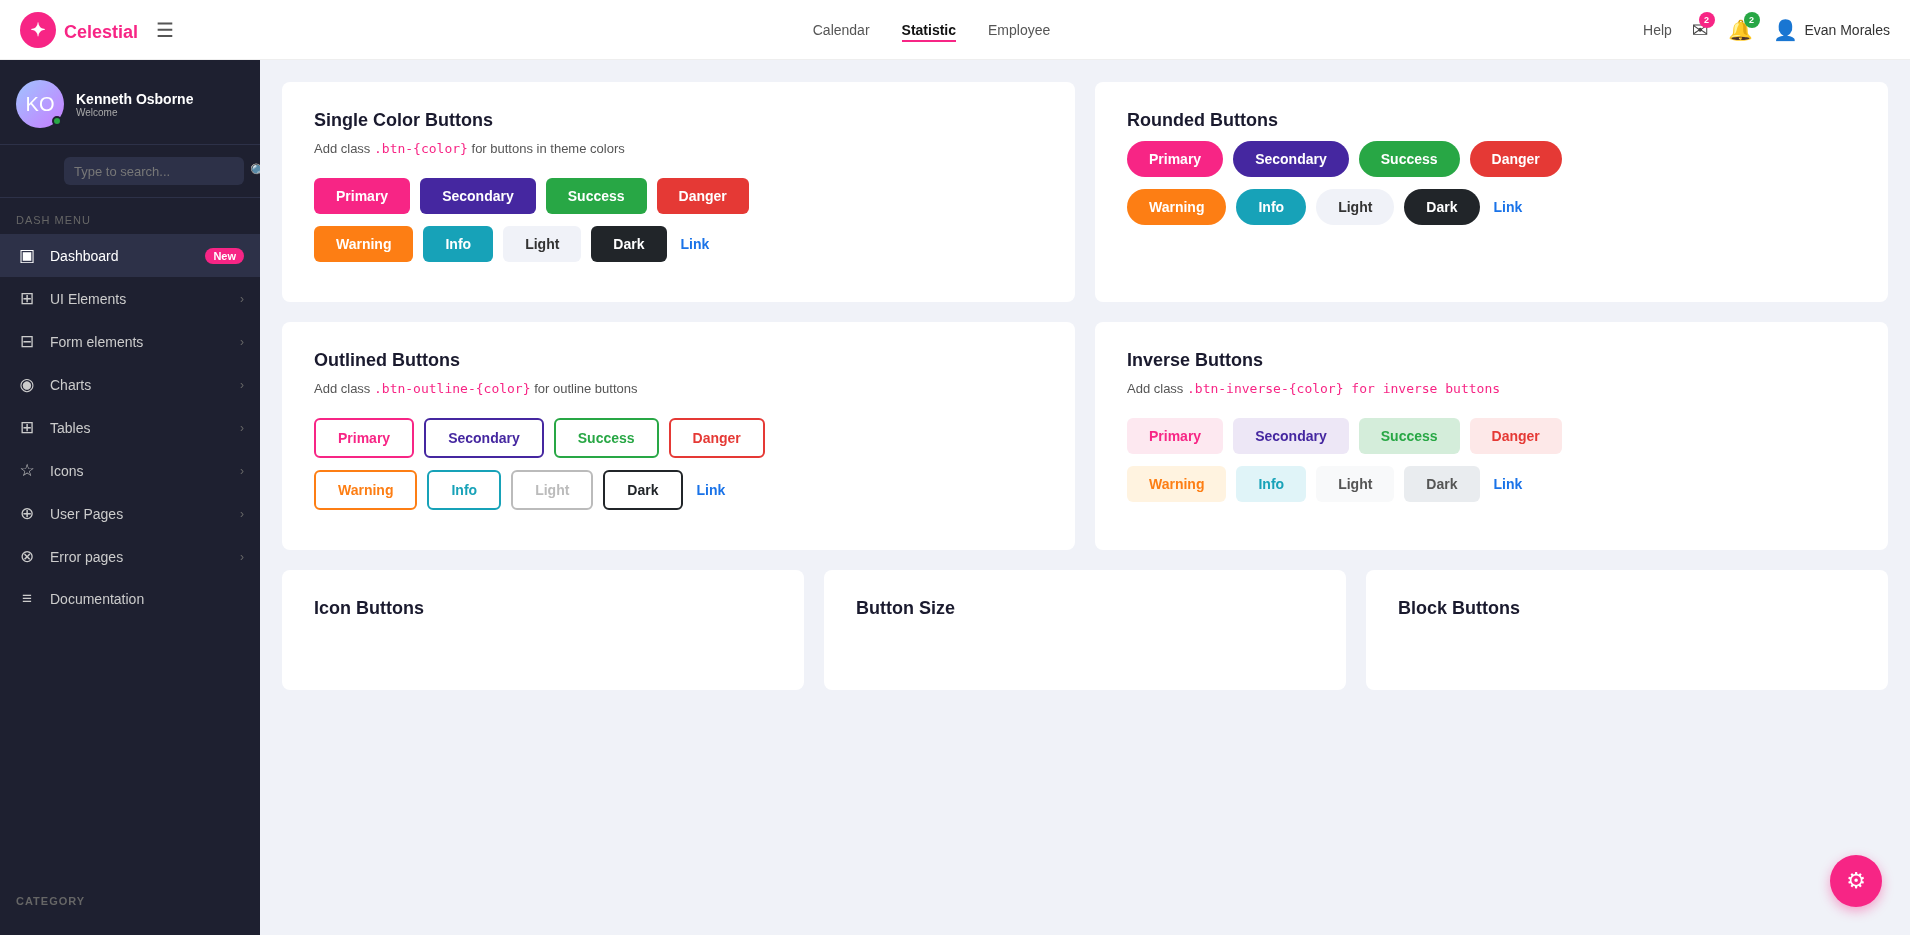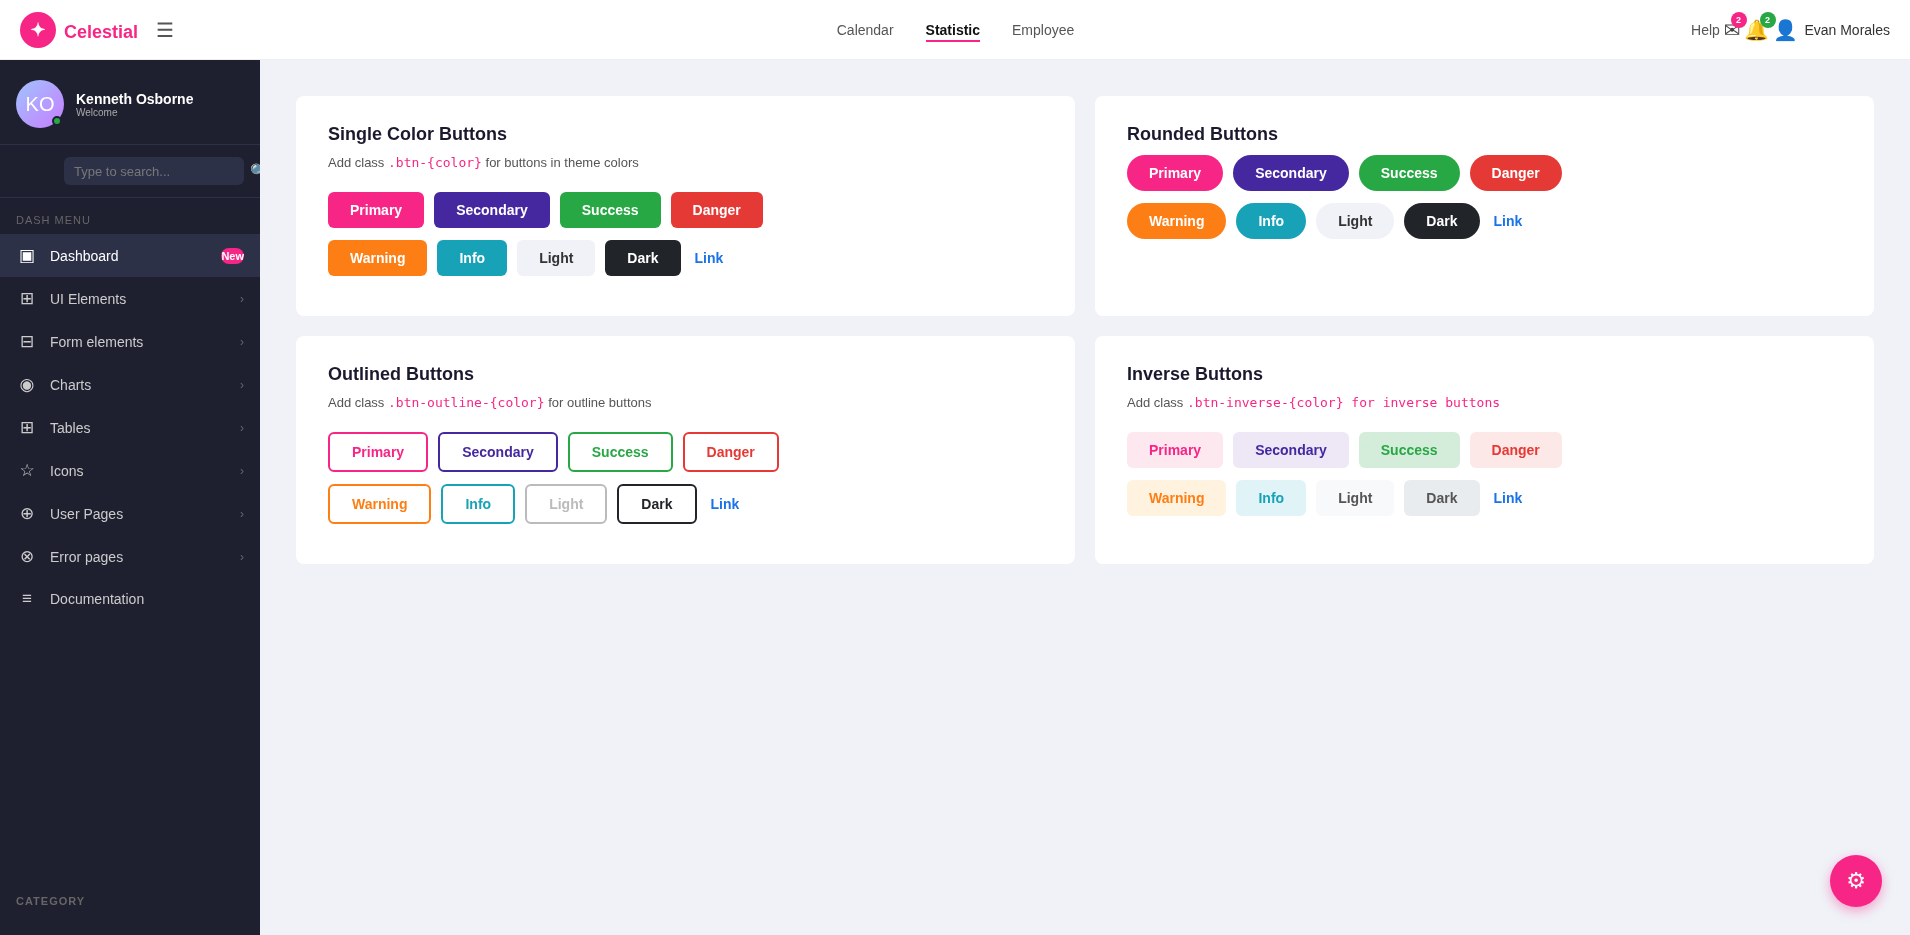--- a/index.html
+++ b/index.html
@@ -27,21 +27,21 @@
       background: #f72585;
       border-radius: 50%;
       display: flex; align-items: center; justify-content: center;
       color: white; font-size: 18px; font-weight: bold;
     }
     .logo-text { color: #f72585; font-size: 18px; font-weight: 700; margin-top: 6px; }
     .hamburger { margin-left: 10px; cursor: pointer; font-size: 20px; color: #555; }
     .nav-links { display: flex; align-items: center; gap: 32px; flex: 1; justify-content: center; }
     .nav-link { text-decoration: none; color: #555; font-size: 14px; padding: 4px 0; }
     .nav-link.active { color: #111; font-weight: 700; border-bottom: 2px solid #f72585; padding-bottom: 2px; }
-    .topnav-right { display: flex; align-items: center; gap: 4px; margin-left: auto; }
+    .topnav-right { display: flex; align-items: center; gap: 20px; margin-left: auto; }
     .help-link { color: #555; text-decoration: none; font-size: 14px; }
     .icon-badge { position: relative; cursor: pointer; }
     .badge {
       position: absolute; top: -6px; right: -6px;
       background: #f72585; color: white;
       border-radius: 50%; width: 16px; height: 16px;
       font-size: 9px; display: flex; align-items: center; justify-content: center;
       font-weight: bold;
     }
     .badge-green { background: #28a745; }
@@ -118,30 +118,30 @@
       color: #ccc;
       font-size: 14px;
       gap: 12px;
       transition: background 0.15s;
     }
     .sidebar-item.active { background: #2d3148; color: #fff; }
     .sidebar-item-icon { font-size: 17px; width: 22px; text-align: center; }
     .sidebar-item-label { flex: 1; }
     .sidebar-badge {
       background: #f72585; color: white;
-      border-radius: 10px; padding: 2px 0;
+      border-radius: 10px; padding: 2px 8px;
       font-size: 11px; font-weight: 600;
     }
     .sidebar-arrow { font-size: 12px; color: #666; }
 
     
     .main {
       flex: 1;
       overflow-y: auto;
-      padding: 36px;
+      padding: 22px;
       display: flex;
       flex-direction: column;
       gap: 20px;
     }
     .card-row {
       display: flex;
       gap: 20px;
     }
     .card-half {
       flex: 1;
@@ -416,19 +416,30 @@
         <div class="btn-row">
           <button class="btn btn-inverse-warning">Warning</button>
           <button class="btn btn-inverse-info">Info</button>
           <button class="btn btn-inverse-light">Light</button>
           <button class="btn btn-inverse-dark">Dark</button>
           <button class="btn btn-inverse-link">Link</button>
         </div>
       </div>
     </div>
 
+    <div class="card-thirds">
+      <div class="card-third">
+        <div class="section-title">Icon Buttons</div>
+      </div>
+      <div class="card-third">
+        <div class="section-title">Button Size</div>
+      </div>
+      <div class="card-third">
+        <div class="section-title">Block Buttons</div>
+      </div>
+    </div>
 
   </main>
 </div>
 
 <div class="fab">
   <span>⚙</span>
 </div>
 
 </body></html>

